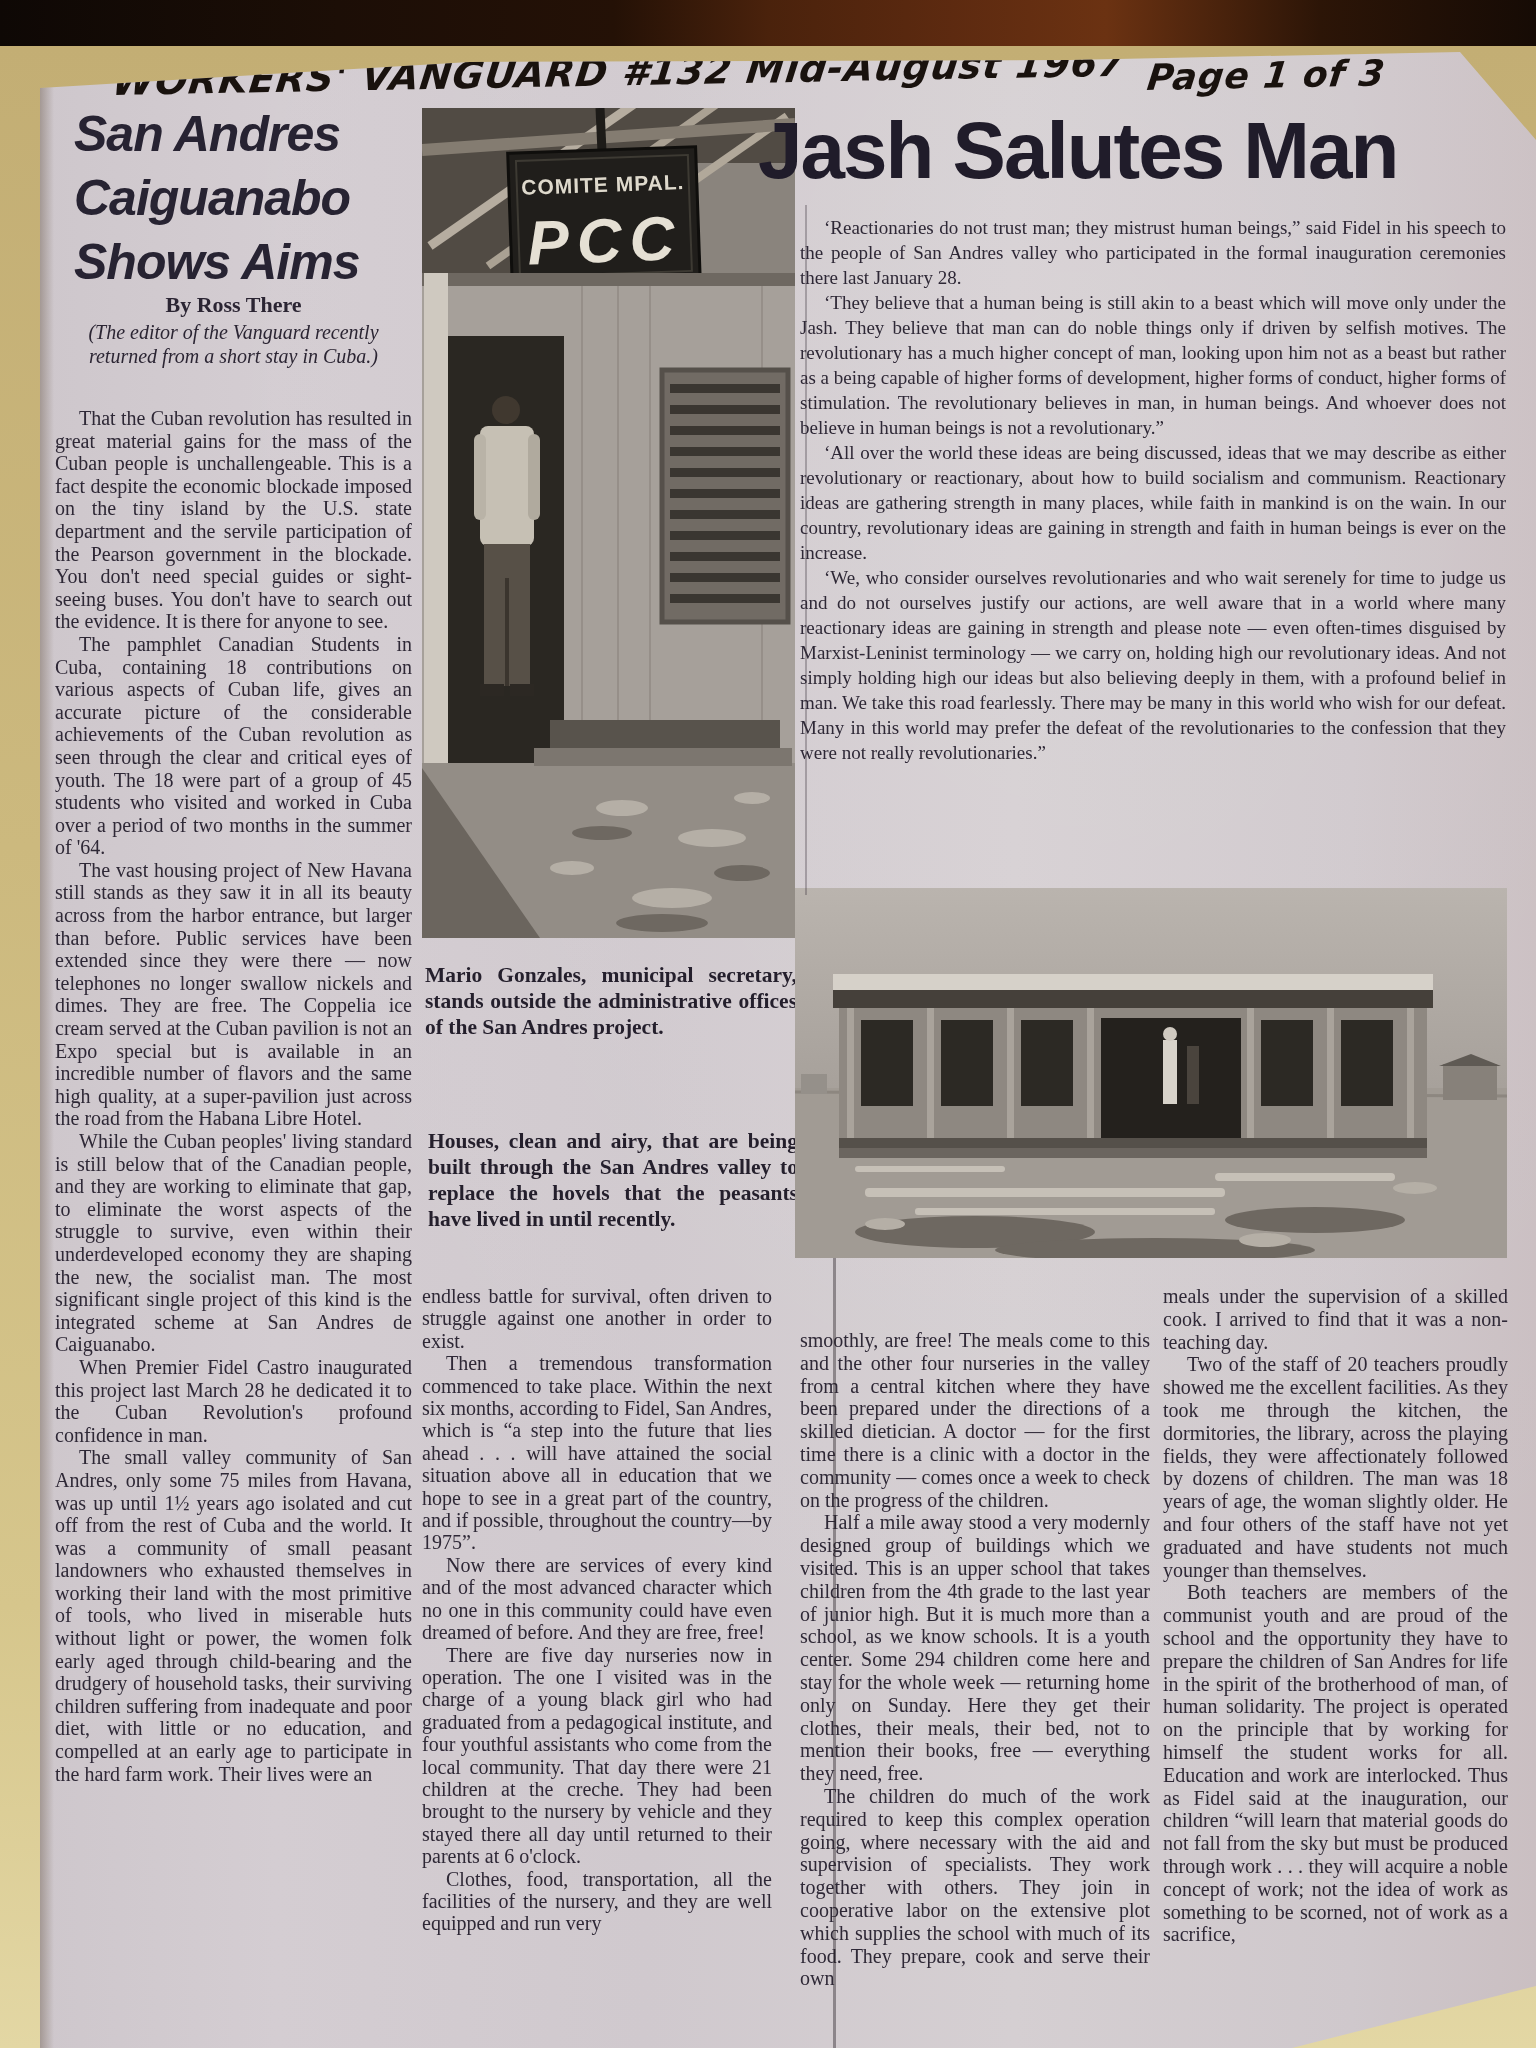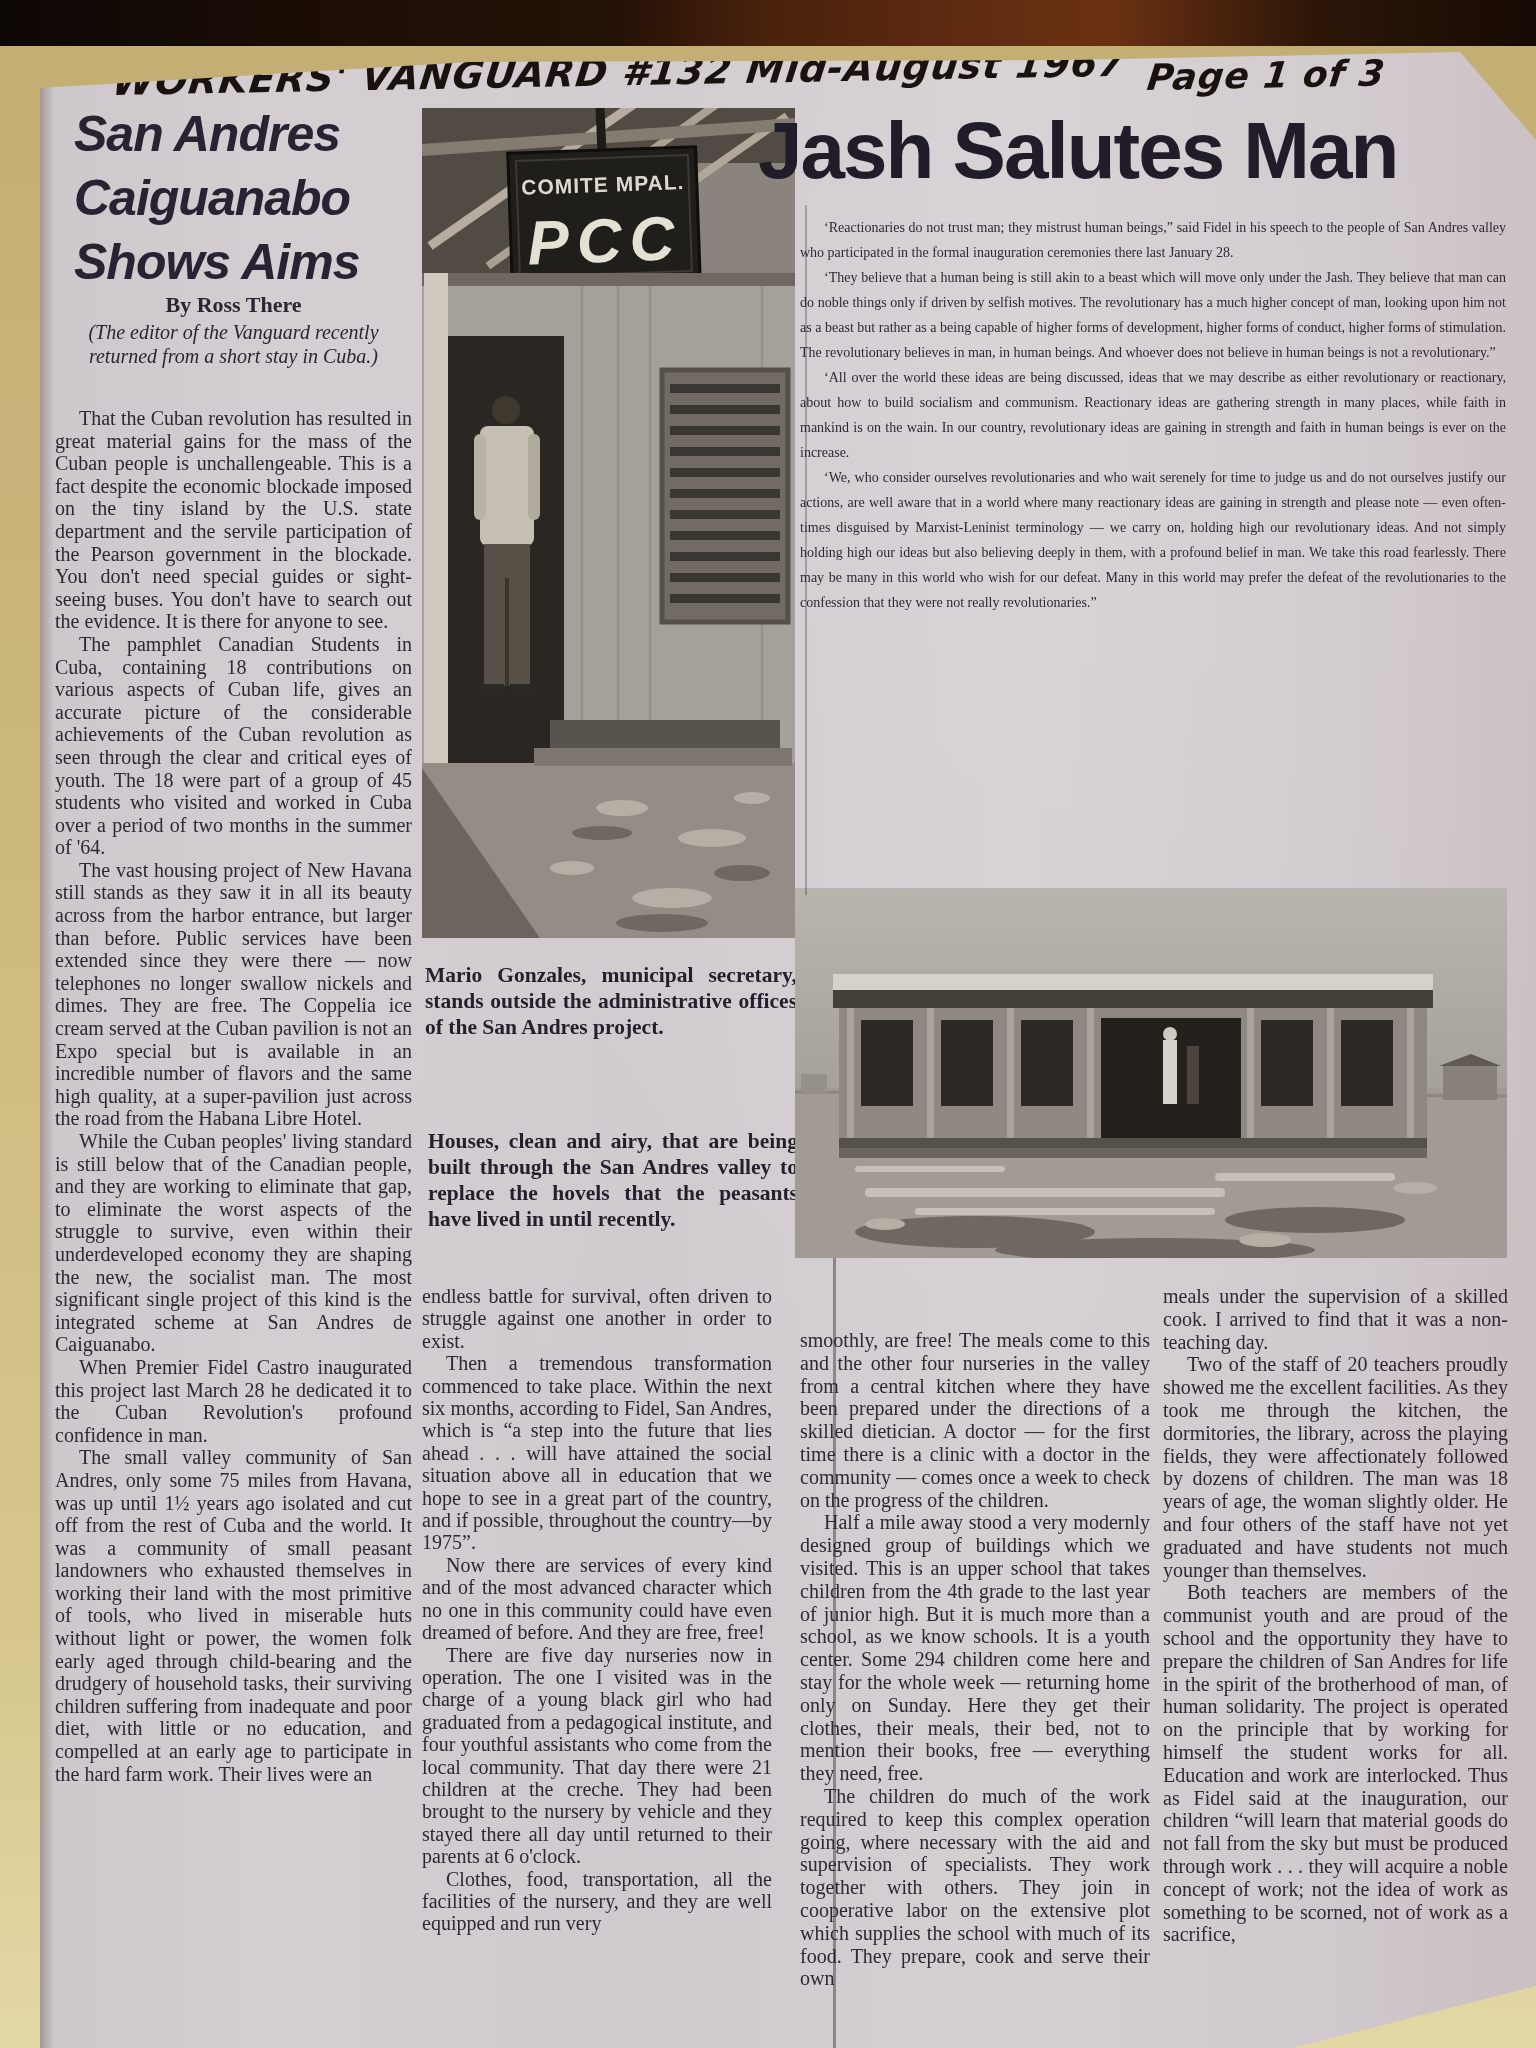--- a/index.html
+++ b/index.html
@@ -157,21 +157,21 @@
   <div class="abs body-text" style="left:422px;top:1285px;width:350px;height:760px;line-height:22.4px;">
     <p class="cont">endless battle for survival, often driven to struggle against one another in order to exist.</p>
     <p>Then a tremendous transformation commenced to take place. Within the next six months, according to Fidel, San Andres, which is “a step into the future that lies ahead . . . will have attained the social situation above all in education that we hope to see in a great part of the country, and if possible, throughout the country—by 1975”.</p>
     <p>Now there are services of every kind and of the most advanced character which no one in this community could have even dreamed of before. And they are free, free!</p>
     <p>There are five day nurseries now in operation. The one I visited was in the charge of a young black girl who had graduated from a pedagogical institute, and four youthful assistants who come from the local community. That day there were 21 children at the creche. They had been brought to the nursery by vehicle and they stayed there all day until returned to their parents at 6 o'clock.</p>
     <p>Clothes, food, transportation, all the facilities of the nursery, and they are well equipped and run very</p>
   </div>
 
   <div class="abs headline-right" style="left:758px;top:110px;">Jash Salutes Man</div>
 
-  <div class="abs body-text" style="left:800px;top:215px;width:706px;height:672px;font-size:14px;line-height:25px;">
+  <div class="abs body-text" style="left:800px;top:215px;width:706px;height:672px;font-size:19px;line-height:25px;">
     <p>‘Reactionaries do not trust man; they mistrust human beings,” said Fidel in his speech to the people of San Andres valley who participated in the formal inauguration ceremonies there last January 28.</p>
     <p>‘They believe that a human being is still akin to a beast which will move only under the Jash. They believe that man can do noble things only if driven by selfish motives. The revolutionary has a much higher concept of man, looking upon him not as a beast but rather as a being capable of higher forms of development, higher forms of conduct, higher forms of stimulation. The revolutionary believes in man, in human beings. And whoever does not believe in human beings is not a revolutionary.”</p>
     <p>‘All over the world these ideas are being discussed, ideas that we may describe as either revolutionary or reactionary, about how to build socialism and communism. Reactionary ideas are gathering strength in many places, while faith in mankind is on the wain. In our country, revolutionary ideas are gaining in strength and faith in human beings is ever on the increase.</p>
     <p>‘We, who consider ourselves revolutionaries and who wait serenely for time to judge us and do not ourselves justify our actions, are well aware that in a world where many reactionary ideas are gaining in strength and please note — even often-times disguised by Marxist-Leninist terminology — we carry on, holding high our revolutionary ideas. And not simply holding high our ideas but also believing deeply in them, with a profound belief in man. We take this road fearlessly. There may be many in this world who wish for our defeat. Many in this world may prefer the defeat of the revolutionaries to the confession that they were not really revolutionaries.”</p>
   </div>
 
   <div class="abs photo-frame" style="left:795px;top:888px;width:712px;height:370px;">
     <svg width="712" height="370" viewBox="0 0 712 370">
       <defs>
         <linearGradient id="sky" x1="0" y1="0" x2="0" y2="1">

